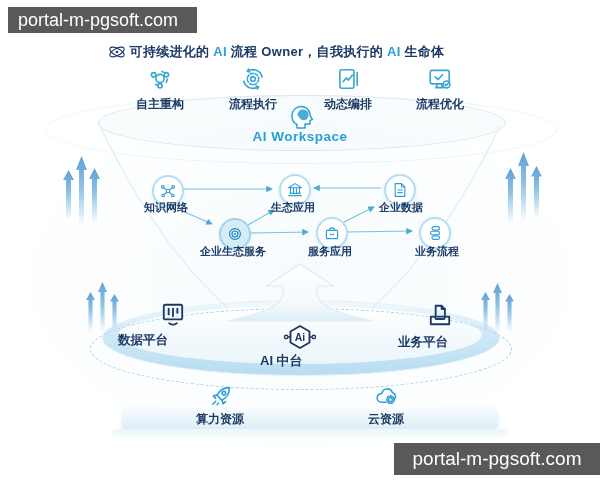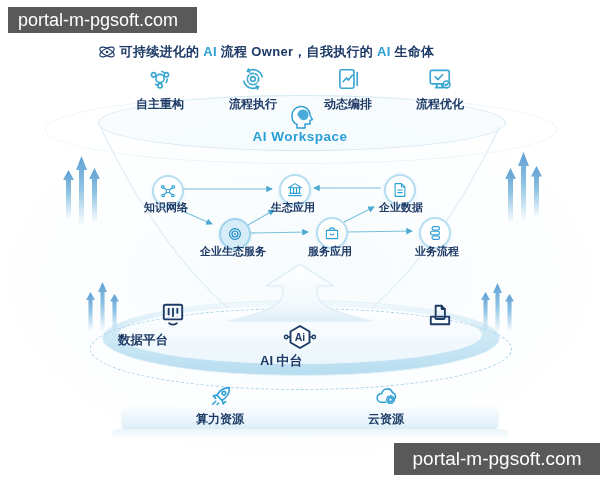--- a/index.html
+++ b/index.html
@@ -7,21 +7,21 @@
     position:relative;width:600px;height:480px;overflow:hidden;
     font-family:"Liberation Sans","DejaVu Sans",sans-serif;
     background:radial-gradient(ellipse 420px 260px at 50% 58%, #f6fbfd 0%, #ffffff 75%);
   }
   .abs{position:absolute;}
   
   .wm{position:absolute;background:#595959;color:#fff;display:flex;align-items:center;z-index:20;}
   .wm.top{left:8px;top:7px;width:179px;height:26px;font-size:18px;padding-left:10px;}
   .wm.bottom{left:394px;top:443px;width:206px;height:32px;font-size:19px;justify-content:center;}
   
-  .title-row{position:absolute;left:4px;top:42px;width:523px;display:flex;align-items:center;justify-content:center;gap:3px;z-index:5;}
+  .title-row{position:absolute;left:14px;top:42px;width:523px;display:flex;align-items:center;justify-content:center;gap:3px;z-index:5;}
   .title-text{font-size:13px;font-weight:700;color:#1d3a66;letter-spacing:.3px;white-space:nowrap;}
   .title-text .ai{color:#2b9ed7;}
   
   .ring-solid{left:98px;top:95px;width:406px;height:54px;border:1.5px solid #d7e9f3;border-radius:50%;background:rgba(233,244,250,.30);z-index:1;}
   .ring-dotted{left:45px;top:95px;width:510px;height:67px;border:1px dotted #c6e0ee;border-radius:50%;opacity:.7;z-index:1;}
   
   .feature{position:absolute;top:66px;width:84px;display:flex;flex-direction:column;align-items:center;gap:4px;z-index:4;}
   .feature .lbl{font-size:12px;font-weight:700;color:#1e3a66;white-space:nowrap;}
   
   .head-badge{left:285px;top:101px;z-index:4;}
@@ -296,20 +296,21 @@
   <div class="plat-icon" style="left:427px;top:302px;">
     <svg width="26" height="26" viewBox="0 0 24 24">
       <g fill="none" stroke="#1d3a66" stroke-width="1.7" stroke-linecap="round" stroke-linejoin="round">
         <path d="M8 12 V3.5 h5.5 l3 3 V12"></path>
         <path d="M13.5 3.5 V6.5 h3"></path>
         <path d="M3.5 13.5 h17 v7 h-17 Z"></path>
         <path d="M7 13.5 l1.3 2.2 h7.4 l1.3 -2.2"></path>
       </g>
     </svg>
   </div>
+  <div class="plat-label" style="left:398px;top:334px;width:80px;">业务平台</div>
 
   <div class="abs slab"></div>
   <div class="abs slab-base"></div>
 
   <div class="res" style="left:188px;top:384px;width:64px;text-align:right;">
     <span>
       <svg width="25" height="25" viewBox="0 0 24 24">
         <g fill="none" stroke="#2f9fd4" stroke-width="1.5" stroke-linecap="round" stroke-linejoin="round">
           <path d="M20.5 3.5 c-5.5 0 -9.5 2.8 -12 7.2 l5 5 c4.8 -2.7 7.2 -6.7 7 -12.2 Z"></path>
           <circle cx="15.3" cy="8.8" r="1.7"></circle>

